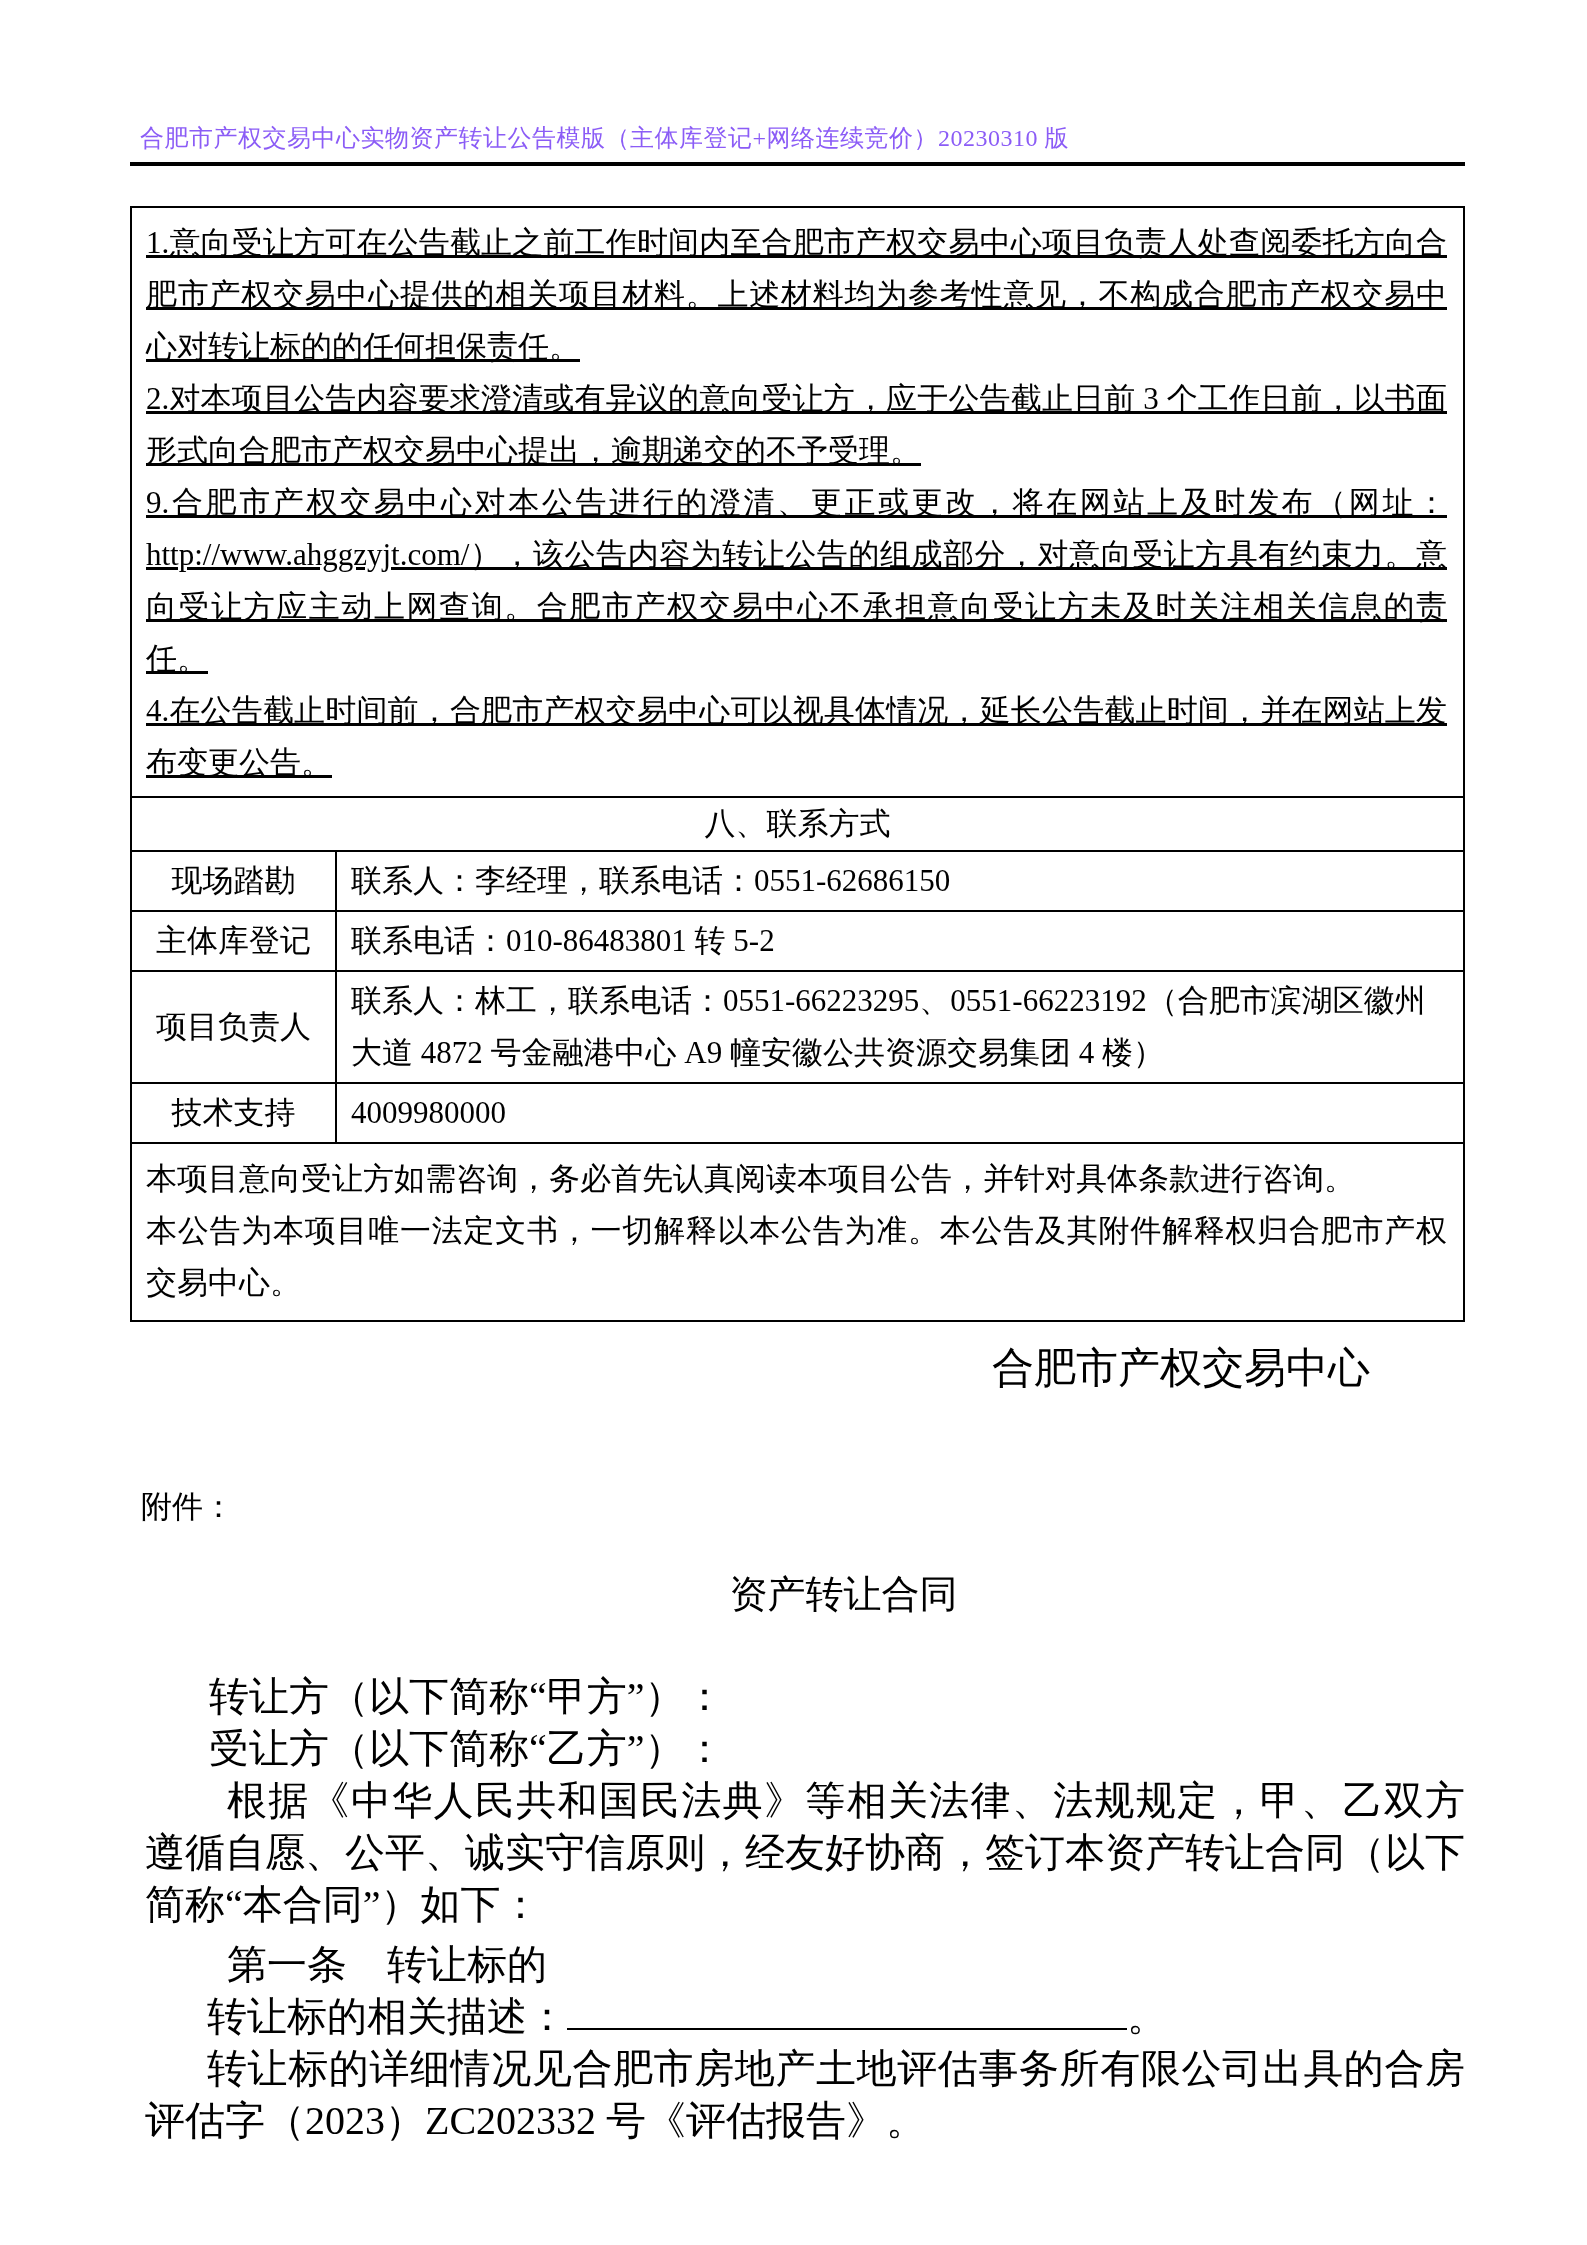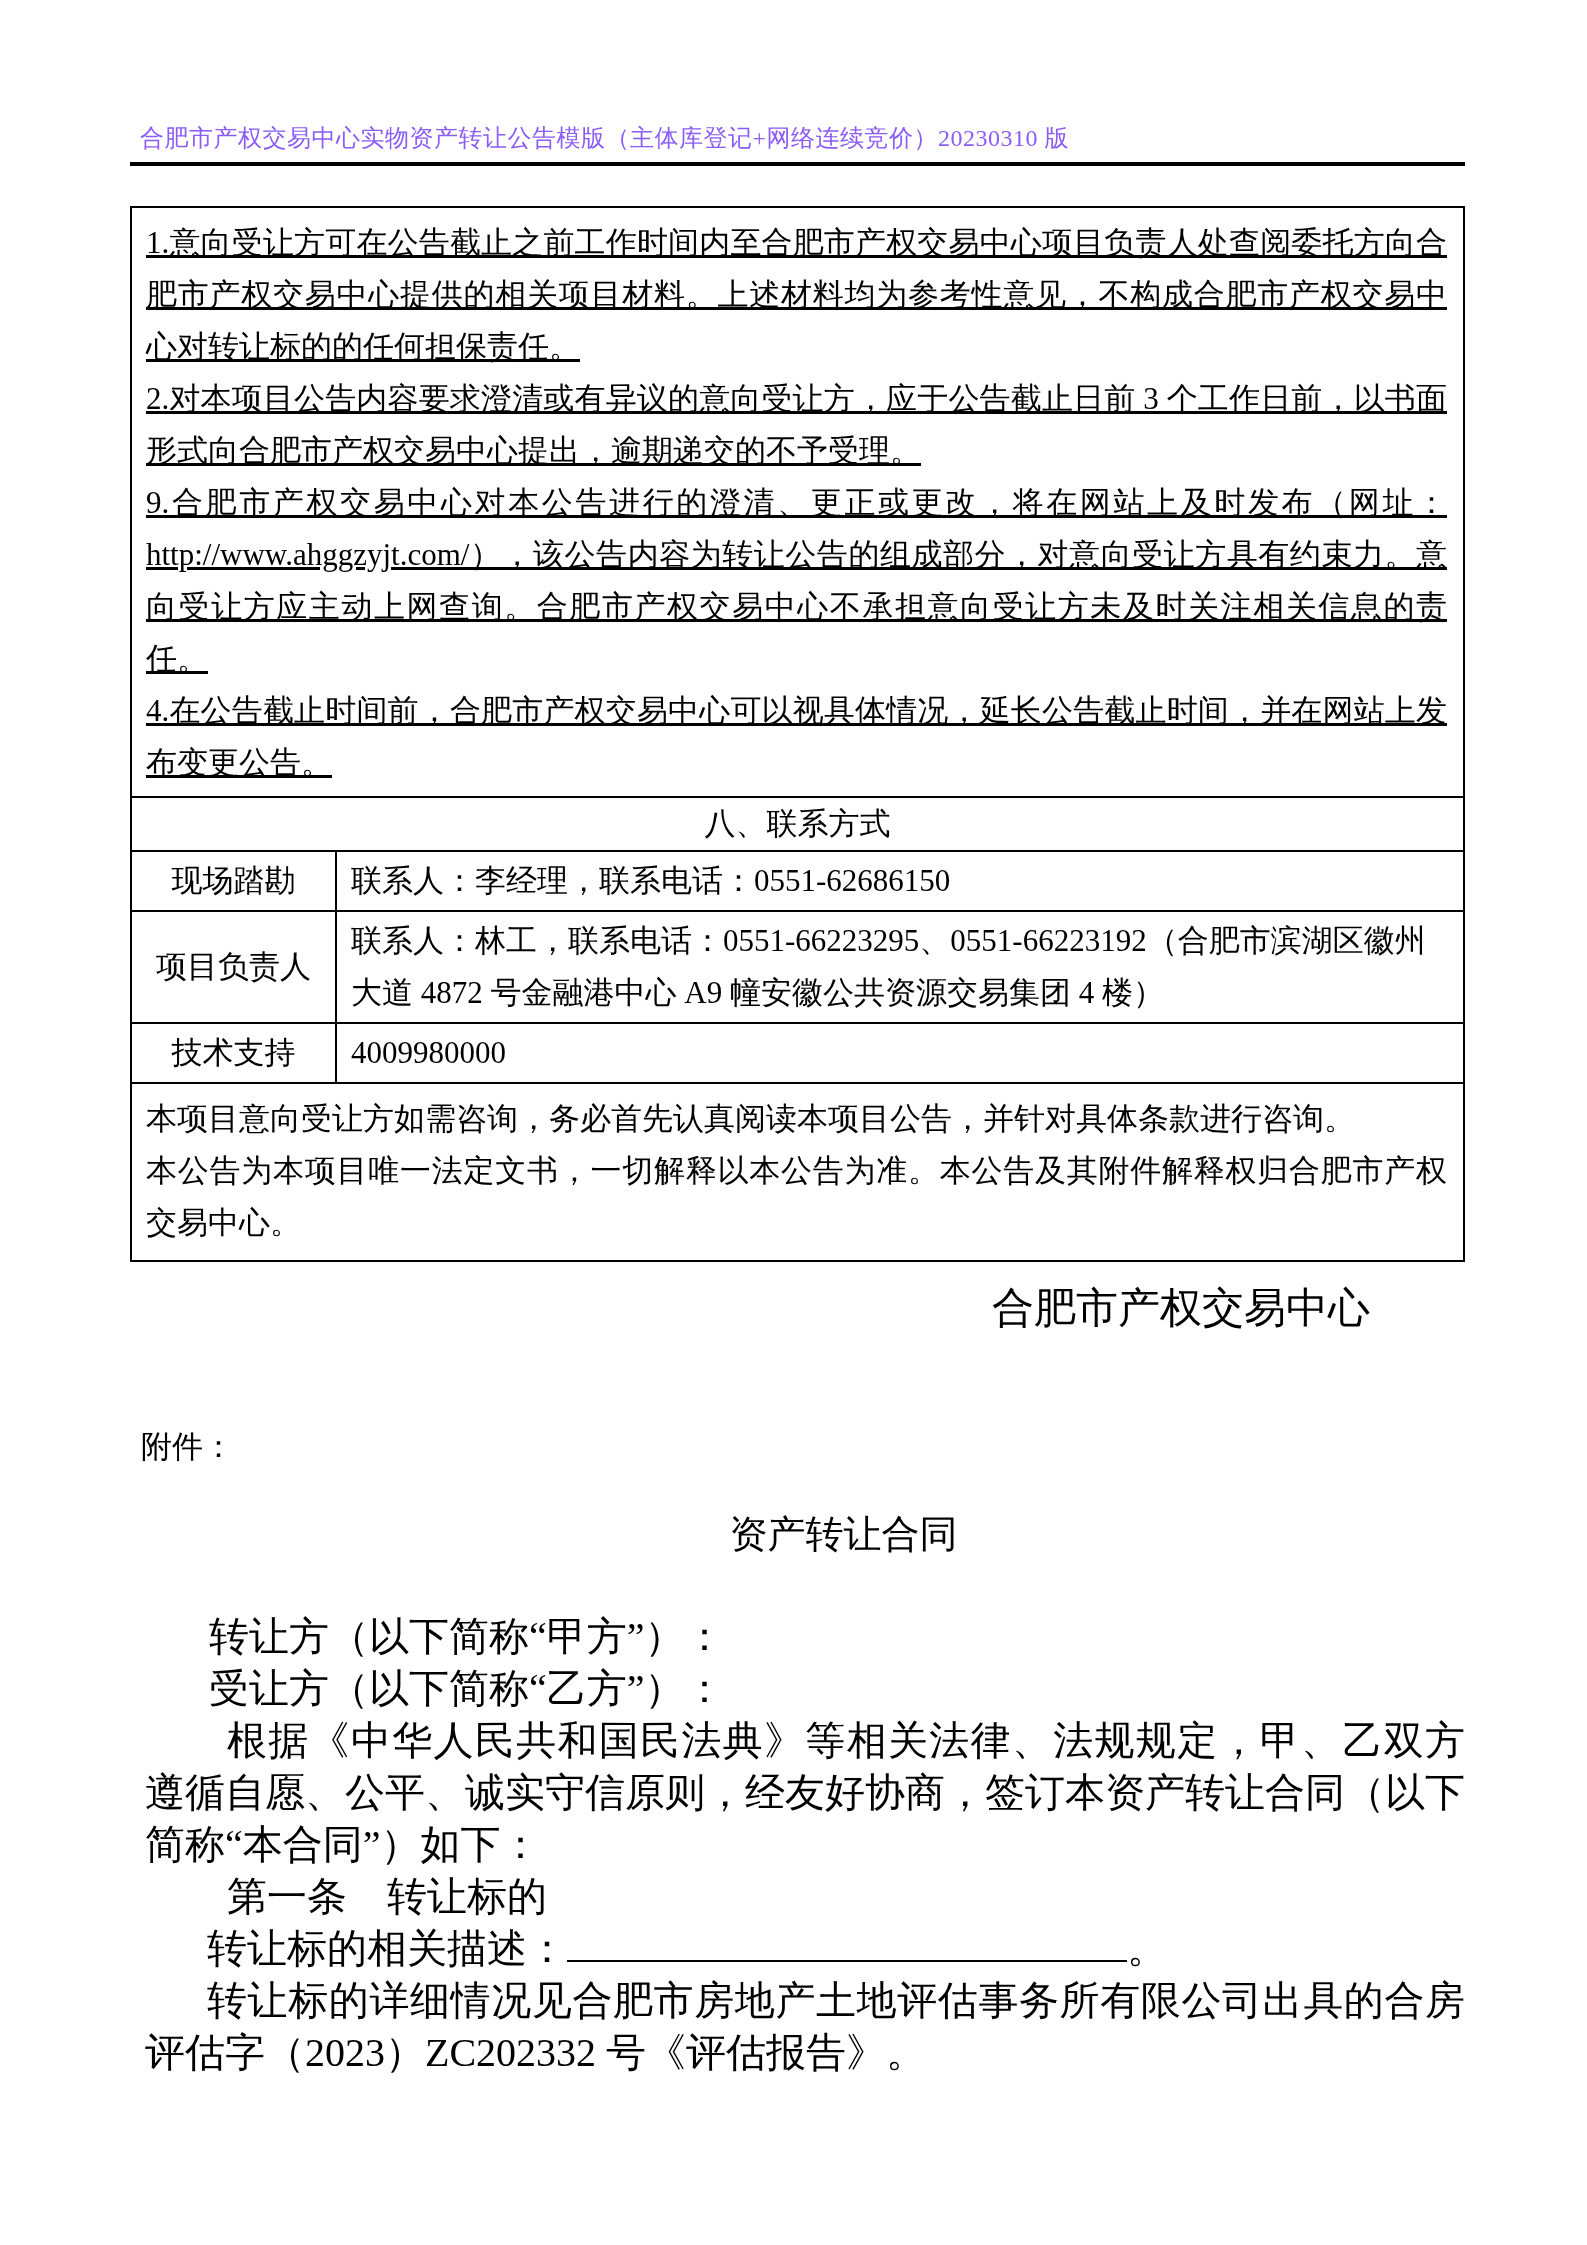--- a/index.html
+++ b/index.html
@@ -86,21 +86,21 @@
     font-size: 38px;
     line-height: 42px;
   }
   .contract {
     margin: 56px 122px 0 145px;
     font-size: 40px;
   }
   .contract p { line-height: 52px; }
   .party    { text-indent: 64px; }
   .preamble { text-indent: 82px; text-align: justify; }
-  .clause   { text-indent: 82px; }
+  .clause   { text-indent: 82px; margin-top: 8px; }
   .desc     { text-indent: 62px; }
   .detail   { text-indent: 62px; text-align: justify; }
   .blank {
     display: inline-block;
     width: 560px;
     height: 34px;
     border-bottom: 2px solid #000000;
     vertical-align: baseline;
   }
 </style>
@@ -129,20 +129,24 @@
         </td>
       </tr>
       <tr>
         <td colspan="2" class="cell-section-title">八、联系方式</td>
       </tr>
       <tr>
         <td class="lbl">现场踏勘</td>
         <td class="val">联系人：李经理，联系电话：0551-62686150</td>
       </tr>
       <tr>
+        <td class="lbl">主体库登记</td>
+        <td class="val">联系电话：010-86483801 转 5-2</td>
+      </tr>
+      <tr>
         <td class="lbl">项目负责人</td>
         <td class="val">联系人：林工，联系电话：0551-66223295、0551-66223192（合肥市滨湖区徽州大道 4872 号金融港中心 A9 幢安徽公共资源交易集团 4 楼）</td>
       </tr>
       <tr>
         <td class="lbl">技术支持</td>
         <td class="val">4009980000</td>
       </tr>
       <tr>
         <td colspan="2" class="cell-notes">
           <p>本项目意向受让方如需咨询，务必首先认真阅读本项目公告，并针对具体条款进行咨询。</p>

